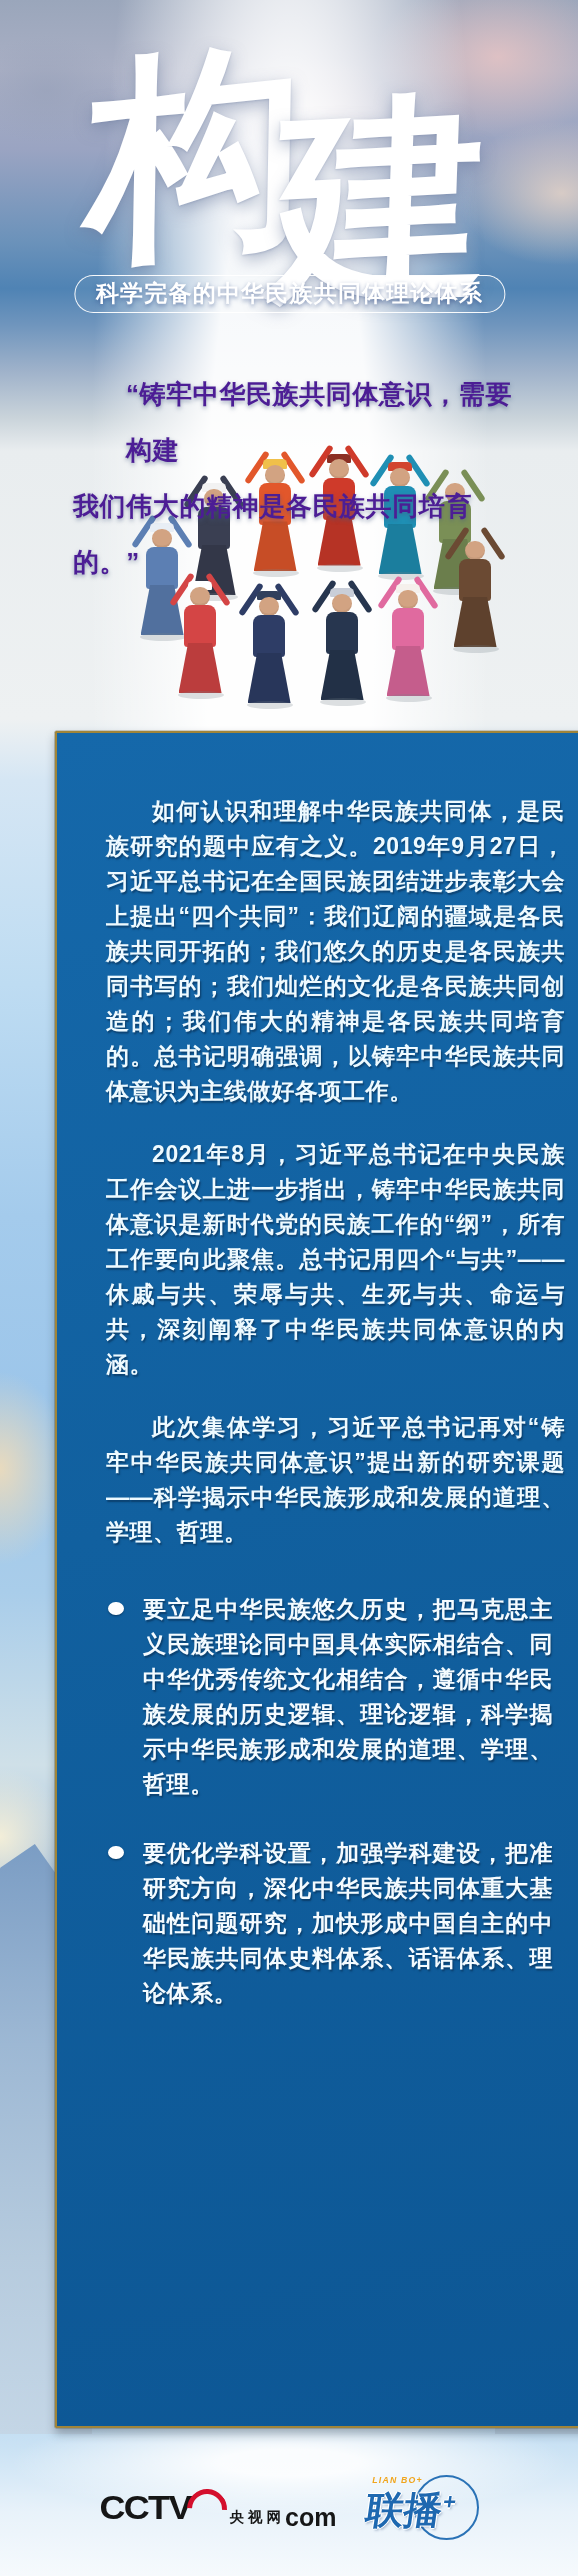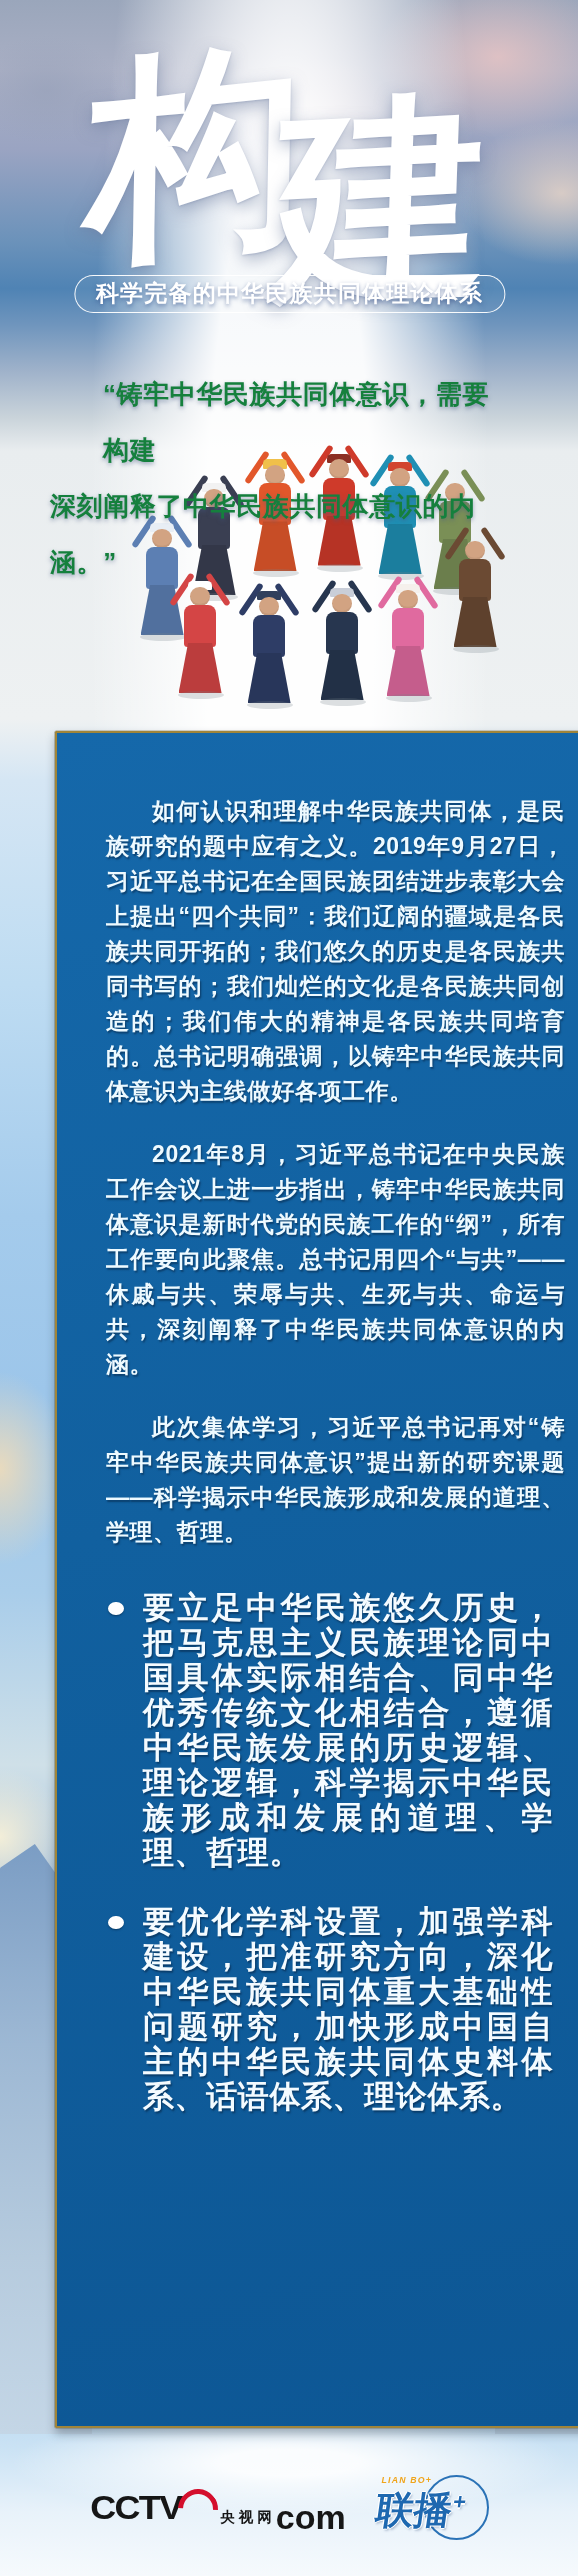--- a/index.html
+++ b/index.html
@@ -40,22 +40,22 @@
   .char2{left:272px;top:58px;font-size:217px;transform:rotate(-3deg) skewX(-5deg);}
 
   
   .banner{position:absolute;z-index:4;left:50%;top:275px;transform:translateX(-50%);
     white-space:nowrap;height:36px;line-height:35px;padding:0 21px;
     border:1.7px solid rgba(255,255,255,.95);border-radius:19.7px;
     background:rgba(255,255,255,.05);color:#fff;font-size:23px;font-weight:900;
     letter-spacing:1.2px;text-shadow:0 1.7px 4.6px rgba(40,70,130,.55);}
 
   
-  .quote{position:absolute;z-index:3;left:50px;top:366px;width:457px;
-    color:#15803d;font-size:26px;font-weight:900;line-height:56px;
+  .quote{position:absolute;z-index:3;left:73px;top:366px;width:457px;
+    color:#4c1d95;font-size:26px;font-weight:900;line-height:56px;
     text-shadow:0 1.7px 4px rgba(70,90,130,.55);letter-spacing:0.6px;}
   .quote .l1{display:block;padding-left:53px;}
   .quote .l2{display:block;}
 
   
   .photo{position:absolute;z-index:2;left:87px;top:428px;width:405px;height:289px;}
   .person{position:absolute;width:52px;}
   .person .head{position:absolute;left:16px;top:19.7px;width:19.7px;height:19.7px;
     border-radius:50%;background:#d2a382;box-shadow:inset 0 -2.3px 0 rgba(0,0,0,.06);}
   .person .hat{position:absolute;left:14px;top:14px;width:24px;height:9.3px;
@@ -76,38 +76,38 @@
   .panel{position:absolute;z-index:3;left:55px;top:731px;width:548px;height:1697px;
     box-sizing:border-box;border:2.3px solid #a0853a;border-radius:1.2px;
     background:linear-gradient(168deg,#1568aa 0%,#11609f 45%,#0d5795 100%);
     box-shadow:0 0 0 0.6px rgba(80,70,35,.45),0 5.8px 9.3px rgba(40,55,70,.35);
     padding:61px 36px 23px 49px;overflow:hidden;}
   .panel p{margin:0 0 28px 0;color:#eefaff;font-size:23px;line-height:35px;
     font-weight:bold;letter-spacing:0.6px;text-indent:2em;text-align:justify;
     text-shadow:1.2px 1.7px 1.7px rgba(5,35,65,.55);}
   .bullets{list-style:none;margin:42px 0 0 0;padding:0;}
   .bullets li{position:relative;margin:0 12px 34px 0;padding-left:37px;
-    color:#f4fbff;font-size:31px;line-height:35px;font-weight:700;
-    font-family:Liberation Mono, monospace;letter-spacing:0.6px;text-align:justify;
+    color:#f4fbff;font-size:23px;line-height:35px;font-weight:700;
+    font-family:Liberation Serif, serif;letter-spacing:0.6px;text-align:justify;
     text-shadow:1.2px 1.7px 1.7px rgba(5,35,65,.55);}
   .bullets .dot{position:absolute;left:2.3px;top:9.8px;width:15.6px;height:13.3px;
     border-radius:50%;background:#fff;box-shadow:0 1.2px 1.7px rgba(5,35,65,.5);}
 
   
   .footer{position:absolute;z-index:3;left:0;top:2461px;width:579px;height:93px;
     display:flex;justify-content:center;align-items:center;gap:30px;}
   .cctv{display:flex;align-items:flex-end;}
   .cctv .word{font-size:36px;font-weight:900;color:#161616;letter-spacing:-1.7px;
     transform:scaleY(.9);}
   .cctv .swoosh{width:30px;height:30px;margin:-15px 1.2px 0 -3.5px;border-radius:50%;
     border:5.8px solid #d40f2d;border-left-color:transparent;
     border-bottom-color:transparent;transform:rotate(-42deg);}
   .cctv .col{display:flex;flex-direction:row;margin-left:1.2px;}
   .cctv .cn{font-size:14.5px;font-weight:700;color:#161616;letter-spacing:4px;}
-  .cctv .com{font-size:34px;font-weight:800;color:#161616;margin-top:-2.3px;
+  .cctv .com{font-size:25px;font-weight:800;color:#161616;margin-top:-2.3px;
     letter-spacing:0;line-height:23px;}
   .lianbo{position:relative;width:113px;height:75px;}
   .lianbo .ring{position:absolute;right:0;top:4.6px;width:61px;height:61px;
     border:2.9px solid #2a72b6;border-radius:50%;}
   .lianbo .latin{position:absolute;left:5.8px;top:4.6px;font-size:8.7px;font-weight:900;
     font-style:italic;color:#f0a51c;letter-spacing:1.2px;white-space:nowrap;text-align:right;}
   .lianbo .text{position:absolute;left:0;top:15px;font-size:38px;font-weight:900;
     color:#1e68b0;transform:skewX(-8deg);white-space:nowrap;
     text-shadow:1.2px 0 #fff,-1.2px 0 #fff,0 1.2px #fff,0 -1.2px #fff,1.7px 1.7px 2.3px rgba(30,60,110,.3);}
   .lianbo .text sup{font-size:22px;}
@@ -122,21 +122,21 @@
   <div class="mountain left"></div>
   <div class="mountain right"></div>
 
   <div class="big-char char1">构</div>
   <div class="big-char char2">建</div>
 
   <div class="banner">科学完备的中华民族共同体理论体系</div>
 
   <div class="quote">
     <span class="l1">“铸牢中华民族共同体意识，需要构建</span>
-    <span class="l2">深刻阐释了中华民族共同体意识的内涵。”</span>
+    <span class="l2">我们伟大的精神是各民族共同培育的。”</span>
   </div>
 
   <div class="photo">
     <div class="person" style="--c:#5c7fb3;--hat:#e8eef5;left:49px;top:81px;">
         <i class="arm l"></i>
         <i class="arm r"></i>
         <span class="hat"></span>
         <span class="head"></span>
         <span class="torso"></span>
         <span class="skirt"></span>

